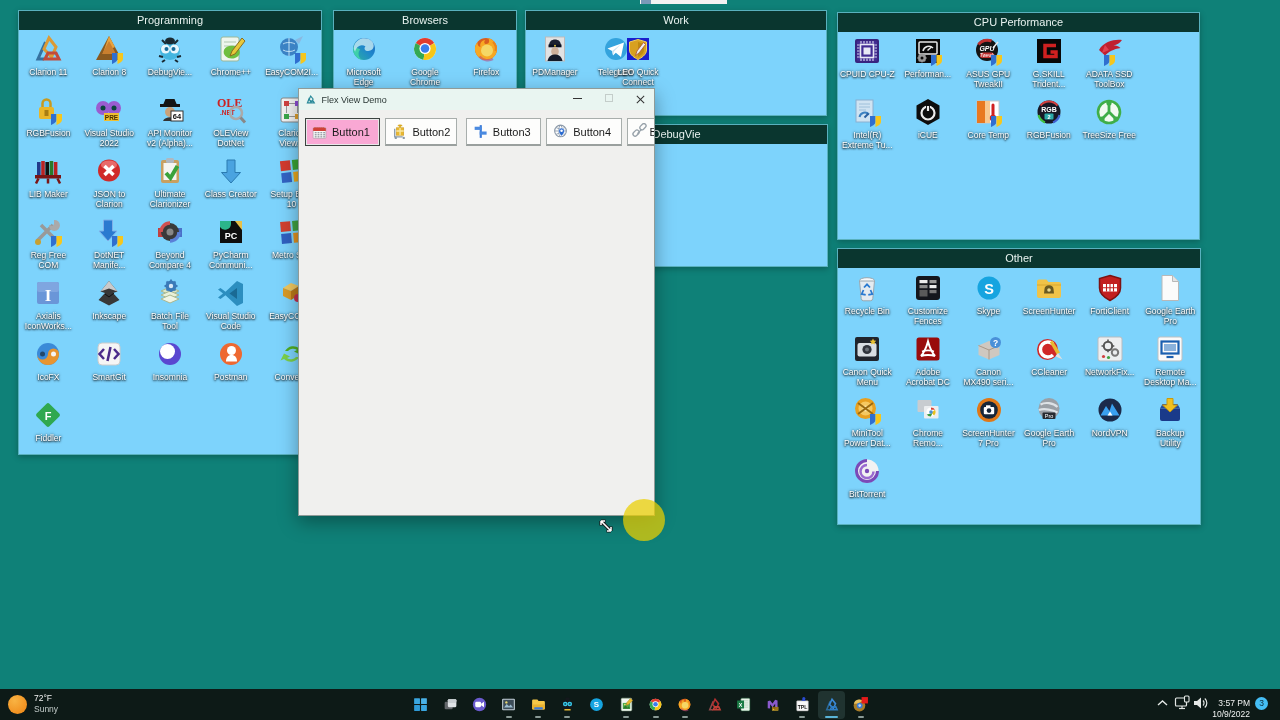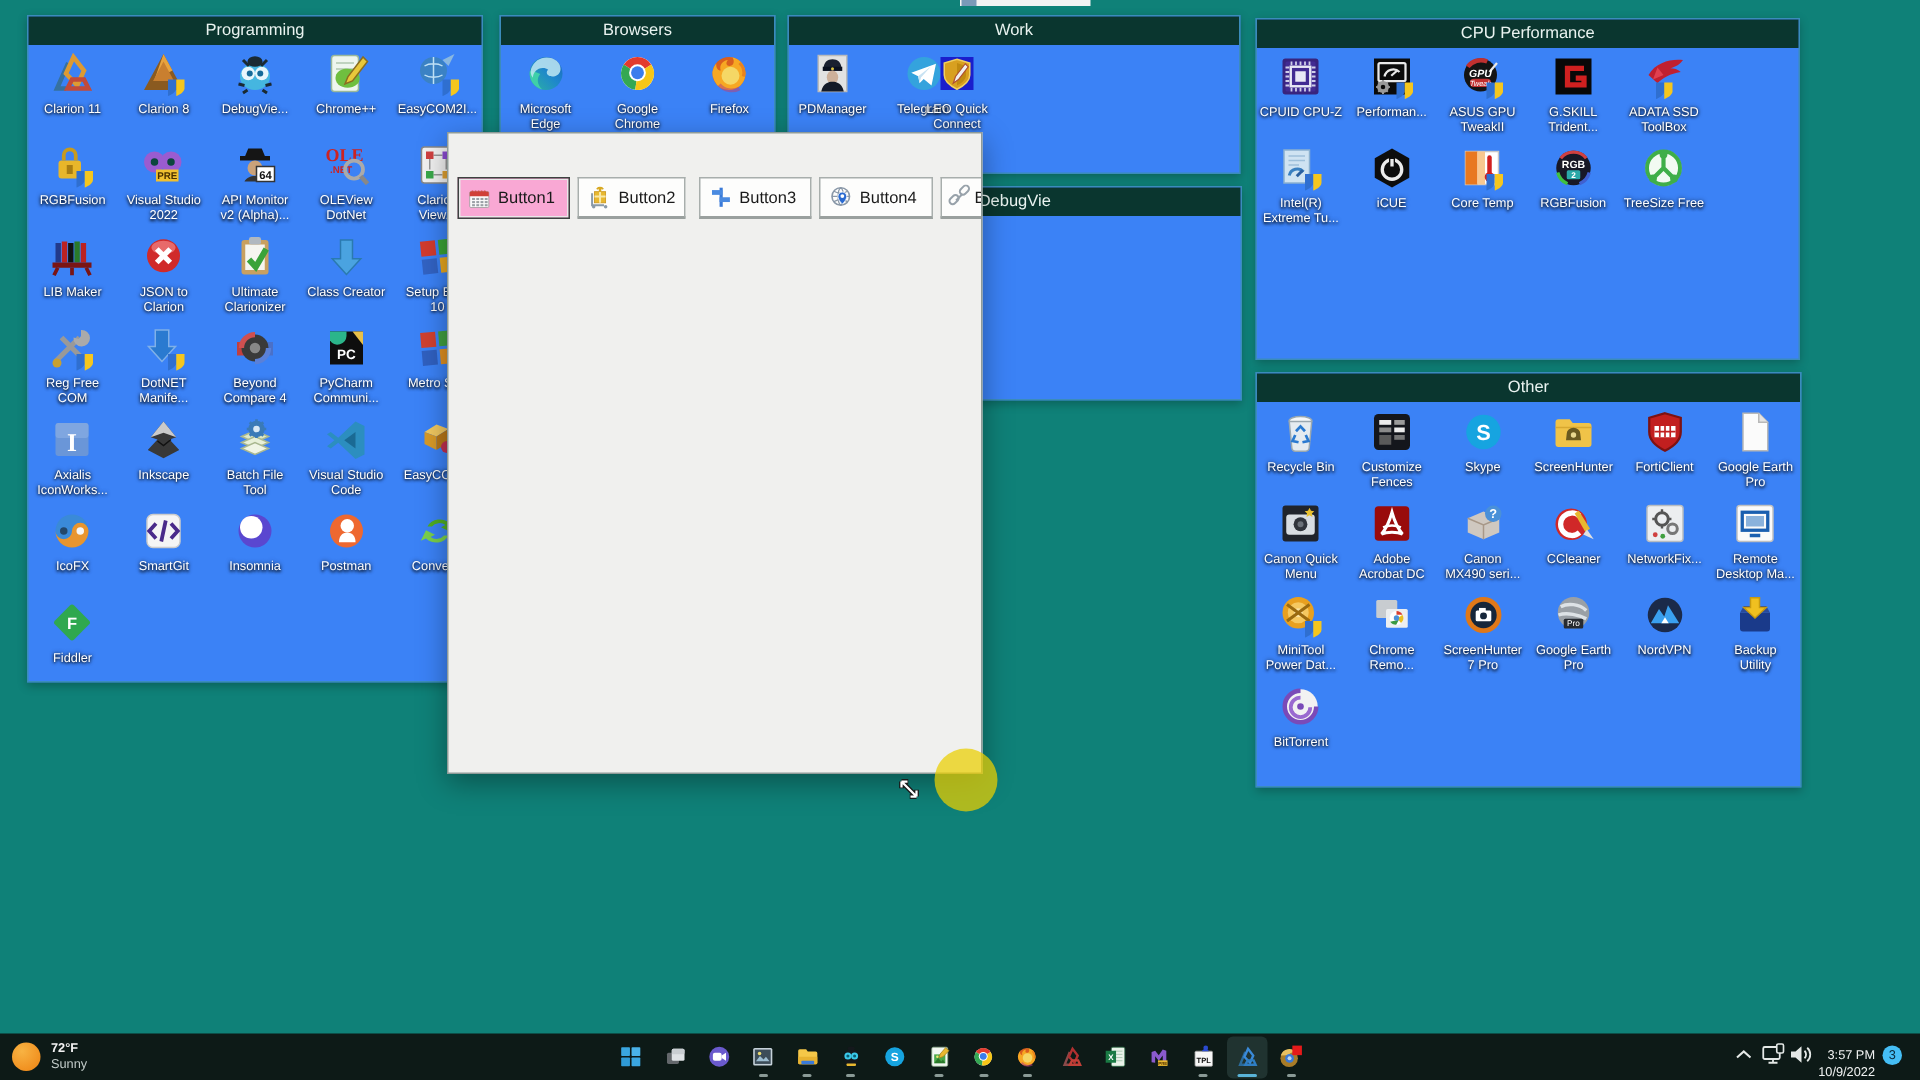--- a/index.html
+++ b/index.html
@@ -1,17 +1,17 @@
 <!DOCTYPE html>
 <html><head><meta charset="utf-8">
 <style>
 *{margin:0;padding:0;box-sizing:border-box}
 html,body{width:1280px;height:720px;overflow:hidden}
 body{position:relative;background:#0f8178;font-family:"Liberation Sans",sans-serif;-webkit-font-smoothing:antialiased}
-.fence{position:absolute;background:#3b82f6;border:1px solid rgba(60,150,138,.55);box-shadow:0 2px 6px rgba(0,0,0,.25)}
+.fence{position:absolute;background:#7dd3fc;border:1px solid rgba(60,150,138,.55);box-shadow:0 2px 6px rgba(0,0,0,.25)}
 .fh{height:19px;background:#0a362f;color:#e9f3f0;font-size:11px;line-height:19px;text-align:center}
 .cell{position:absolute;width:60px;text-align:center}
 .ic{width:32px;height:32px;display:block;margin:0 auto}
 .lb{font-size:8.5px;line-height:10px;color:#fff;margin-top:2px;text-shadow:0 1px 2px rgba(0,0,0,.95),0 0 3px rgba(0,0,0,.7)}
 .tic{position:absolute;width:17px;height:17px}
 </style></head><body>
 
 <div class="fence" style="left:18px;top:10px;width:304px;height:445px">
     <div class="fh">Programming</div>
   </div>
@@ -668,20 +668,33 @@
       <circle cx="16" cy="16" r="11.5" fill="#f2f2f2"></circle>
       <path d="M16 5.5 a10.5 10.5 0 1 0 10.5 10.5" stroke="#7a4ab8" stroke-width="3" fill="none"></path>
       <path d="M16 10 a6.5 6.5 0 1 0 6.5 6.5" stroke="#9a6ad0" stroke-width="2.5" fill="none"></path>
       <circle cx="16" cy="16" r="2.2" fill="#7a4ab8"></circle>
     </svg>
     <div class="lb">BitTorrent</div>
   </div>
 <div style="position:absolute;left:640px;top:0;width:87px;height:3.5px;background:#f2f2f2"></div>
 <div style="position:absolute;left:641px;top:0;width:10px;height:3.5px;background:#7a9ab8"></div>
 <div id="win" style="position:absolute;left:297.5px;top:88px;width:357.5px;height:428px;background:#f0f0ee;border:1px solid #8f9b98;overflow:hidden;border-radius:4px 4px 0 0;box-shadow:0 6px 18px rgba(0,0,0,.35);border-radius:0">
+<div style="height:21px;background:#e9f5f1;display:flex;align-items:center">
+<svg style="width:11px;height:11px;margin-left:6px" viewBox="0 0 32 32">
+<path d="M13 11 L7 26 H12" fill="none" stroke="#2a8a9a" stroke-width="3.5"></path>
+<path d="M12 16 L16.5 6 L23.5 14.5 L19.5 23.5 Z" fill="none" stroke="#2a8a9a" stroke-width="3.5"></path>
+<path d="M13.5 26 L16.5 20.5 H24 L27 26 Z" fill="none" stroke="#2a8a9a" stroke-width="3.5"></path>
+      </svg>
+<span style="font-size:9px;color:#2a3634;margin-left:6px">Flex View Demo</span>
+<span style="position:absolute;left:274px;top:9px;width:9px;height:1px;background:#333"></span>
+<span style="position:absolute;left:306px;top:5px;width:8px;height:8px;border:1px solid #c4cdca"></span>
+<svg style="position:absolute;left:336px;top:4.5px;width:11px;height:11px" viewBox="0 0 12 12">
+        <path d="M2 2 L10 10 M10 2 L2 10" stroke="#333" stroke-width="1.1"></path>
+      </svg>
+</div>
 
 <div style="position:absolute;left:6.5px;top:29px;width:75.4px;height:28px;background:#f9a8d4;border:1.5px solid #3c4340;box-shadow:inset 0 0 0 1px #e8e8e8;display:flex;align-items:center">
 <svg style="width:17px;height:17px;margin-left:5px" viewBox="0 0 32 32">
         <rect x="4" y="7" width="24" height="20" rx="1.5" fill="#fafafa" stroke="#999"></rect>
         <path d="M4 8.5 a1.5 1.5 0 0 1 1.5-1.5 h21 a1.5 1.5 0 0 1 1.5 1.5 V13 H4z" fill="#d04038"></path>
         <path d="M6 7.2 a1.6 1.6 0 0 1 3.2 0 M9.8 7.2 a1.6 1.6 0 0 1 3.2 0 M13.6 7.2 a1.6 1.6 0 0 1 3.2 0 M17.4 7.2 a1.6 1.6 0 0 1 3.2 0 M21.2 7.2 a1.6 1.6 0 0 1 3.2 0" fill="#d04038"></path>
         <rect x="7.0" y="15.0" width="3.6" height="2.6" fill="#9aa0a6"></rect>
         <rect x="12.3" y="15.0" width="3.6" height="2.6" fill="#9aa0a6"></rect>
         <rect x="17.6" y="15.0" width="3.6" height="2.6" fill="#9aa0a6"></rect>
         <rect x="22.9" y="15.0" width="3.6" height="2.6" fill="#9aa0a6"></rect>
@@ -734,21 +747,21 @@
     </div>
 </div>
 <svg style="position:absolute;left:598px;top:518px;width:16px;height:16px" viewBox="0 0 16 16">
 <path d="M3 3 L13 13 M3 3 v4.5 M3 3 h4.5 M13 13 v-4.5 M13 13 h-4.5" stroke="#1a1a1a" stroke-width="3.2" fill="none"></path>
 <path d="M3 3 L13 13 M3 3 v4 M3 3 h4 M13 13 v-4 M13 13 h-4" stroke="#fff" stroke-width="1.5" fill="none"></path>
 </svg>
 <div style="position:absolute;left:623px;top:499px;width:42px;height:42px;border-radius:50%;background:rgba(234,207,0,.73)"></div>
 <div id="tb" style="position:absolute;left:0;top:689px;width:1280px;height:31px;background:#0d1a17"></div>
 <div style="position:absolute;left:8px;top:693px;width:150px;height:24px">
 <div style="position:absolute;left:0;top:2px;width:19px;height:19px;border-radius:50%;background:radial-gradient(circle at 35% 30%,#f8b343,#ee8312)"></div>
-<div style="position:absolute;left:26px;top:0px;font-size:8.5px;font-weight:bold;color:#f2f2f2">72°F</div>
+<div style="position:absolute;left:26px;top:0px;font-size:8.5px;font-weight:normal;color:#f2f2f2">72°F</div>
 <div style="position:absolute;left:26px;top:11px;font-size:8.5px;color:#c3ccca">Sunny</div>
   </div>
 <div style="position:absolute;left:818.1px;top:690.5px;width:27px;height:28px;background:#203330;border-radius:4px"></div>
 <svg class="tic" style="left:412.2px;top:695.5px" viewBox="0 0 32 32">
     <rect x="4" y="4" width="11" height="11" rx="1" fill="#3aa6e0"></rect>
     <rect x="17" y="4" width="11" height="11" rx="1" fill="#4ab2e8"></rect>
     <rect x="4" y="17" width="11" height="11" rx="1" fill="#2f9ad6"></rect>
     <rect x="17" y="17" width="11" height="11" rx="1" fill="#3aa6e0"></rect>
   </svg>
 <svg class="tic" style="left:441.55px;top:695.5px" viewBox="0 0 32 32">

